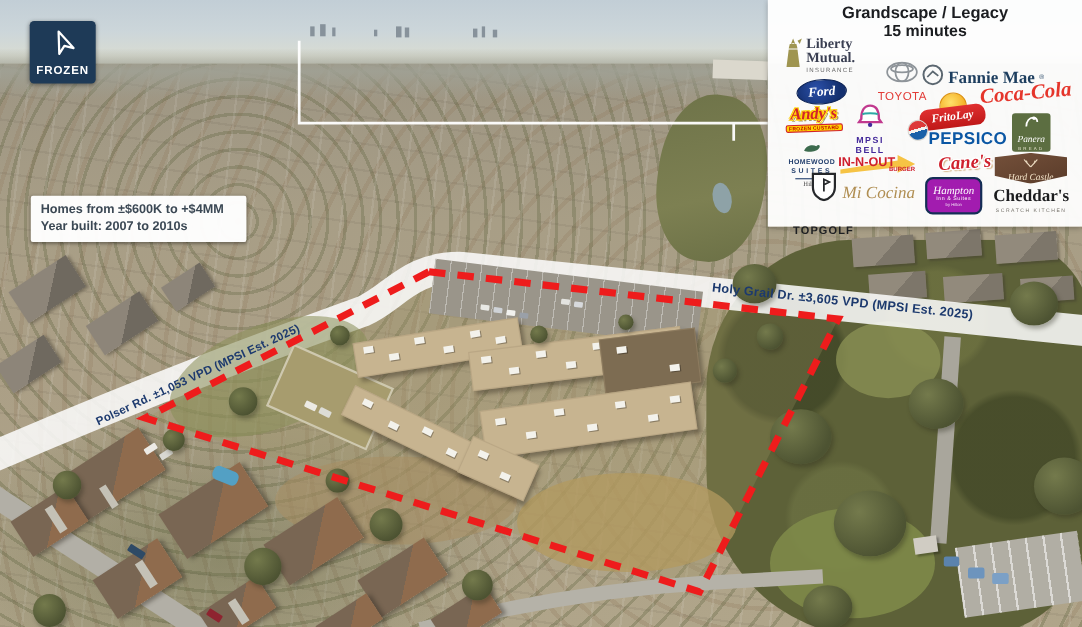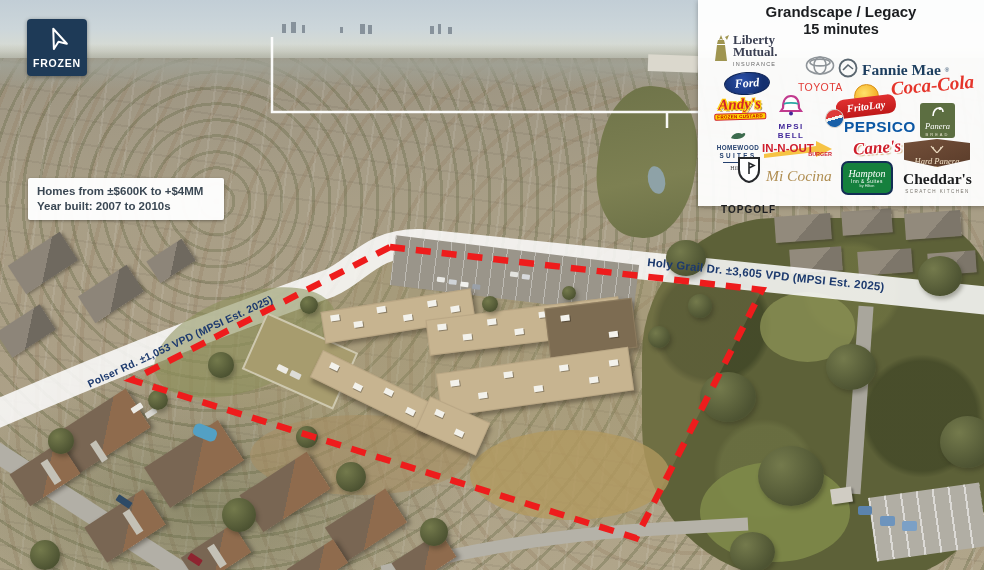--- a/index.html
+++ b/index.html
@@ -125,21 +125,21 @@
     text-shadow:-1px -1px 0 #fff,1px -1px 0 #fff,-1px 1px 0 #fff,1px 1px 0 #fff,2px 2px 1px rgba(180,120,40,.55);}
   .lg-hardeight{left:206px;top:139px;width:66px;height:28px;justify-content:flex-start;gap:0;
     background:linear-gradient(160deg,#74503a,#5a3c2a);
     clip-path:polygon(0 14%,50% 0,100% 14%,100% 74%,50% 100%,0 74%);}
   .he-word{font-family:"Liberation Serif",serif;font-style:italic;font-size:8.5px;color:#f3e3c8;line-height:1;}
   .he-sub{font-size:4.5px;color:#d9b98a;letter-spacing:1px;}
   .lg-topgolf{left:23px;top:156px;gap:17px;}
   .tg-word{font-size:10px;font-weight:900;letter-spacing:1px;color:#1d1f22;}
   .lg-micocina{left:68px;top:167px;}
   .mc-word{font-family:"Liberation Serif",serif;font-style:italic;font-size:15.5px;color:#b08e52;}
-  .lg-hampton{left:143px;top:161px;width:48px;height:30px;background:#15803d;border:2px solid #142e55;border-radius:7px;justify-content:center;}
+  .lg-hampton{left:143px;top:161px;width:48px;height:30px;background:#a21caf;border:2px solid #142e55;border-radius:7px;justify-content:center;}
   .ham1{font-family:"Liberation Serif",serif;font-style:italic;font-size:10px;color:#fff;line-height:1;}
   .ham2{font-size:4.8px;color:#fff;letter-spacing:.5px;}
   .ham3{font-size:3.8px;color:#ffffffd9;}
   .lg-cheddars{left:205px;top:170px;gap:1px;}
   .ch-word{font-size:15.5px;font-weight:800;color:#1b1c1e;font-family:Liberation Serif, serif;}
   .ch-sub{font-size:4.6px;letter-spacing:1.4px;color:#77736c;}
 </style>
 </head>
 <body>
 
@@ -426,21 +426,21 @@
     <div class="lg lg-canes">
       <span class="canes-word">Cane's</span>
     </div>
 
     <div class="lg lg-hardeight">
       <span>
         <svg width="16" height="8" viewBox="0 0 16 8">
           <path d="M8,8 C6,5 4,4 2,1 M8,8 C10,5 12,4 14,1 M5,5 L4,2 M11,5 L12,2" fill="none" stroke="#e8d7bd" stroke-width="1.2"></path>
         </svg>
       </span>
-      <span class="he-word">Hard Panera</span>
+      <span class="he-word">Hard Castle</span>
       <span class="he-sub">BBQ</span>
     </div>
 
     <div class="lg lg-topgolf">
       <span>
         <svg width="24" height="27" viewBox="0 0 24 27">
           <path d="M2,2 H22 V14 C22,21 17,25 12,26 C7,25 2,21 2,14 Z" fill="#ffffff" stroke="#26282b" stroke-width="2"></path>
           <path d="M12,18 V7 L17,9.5 L12,12" fill="none" stroke="#26282b" stroke-width="1.6"></path>
         </svg>
       </span>

